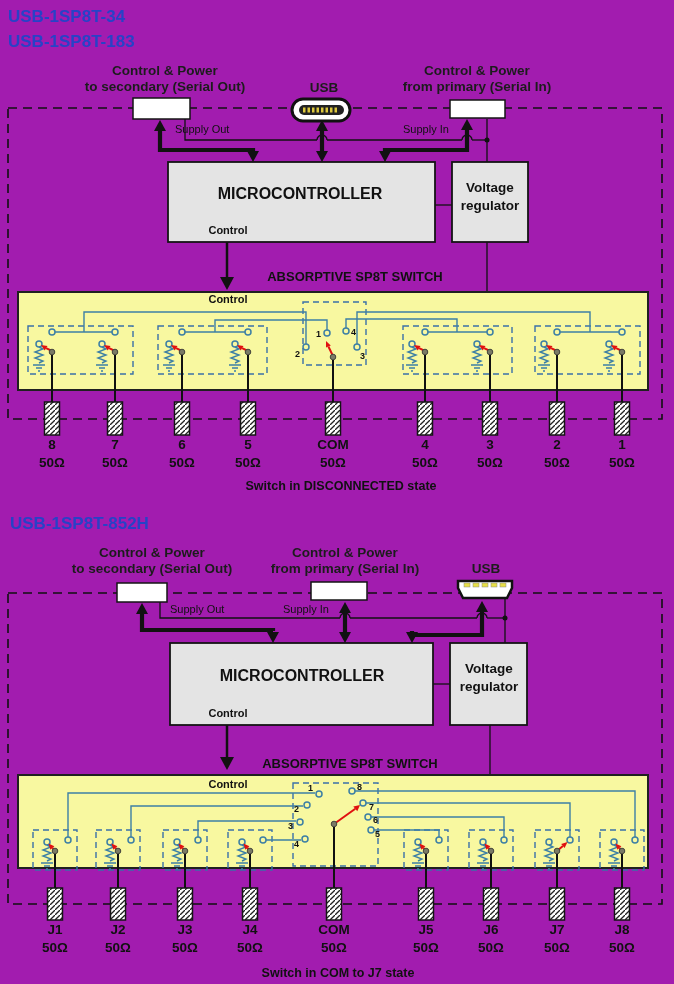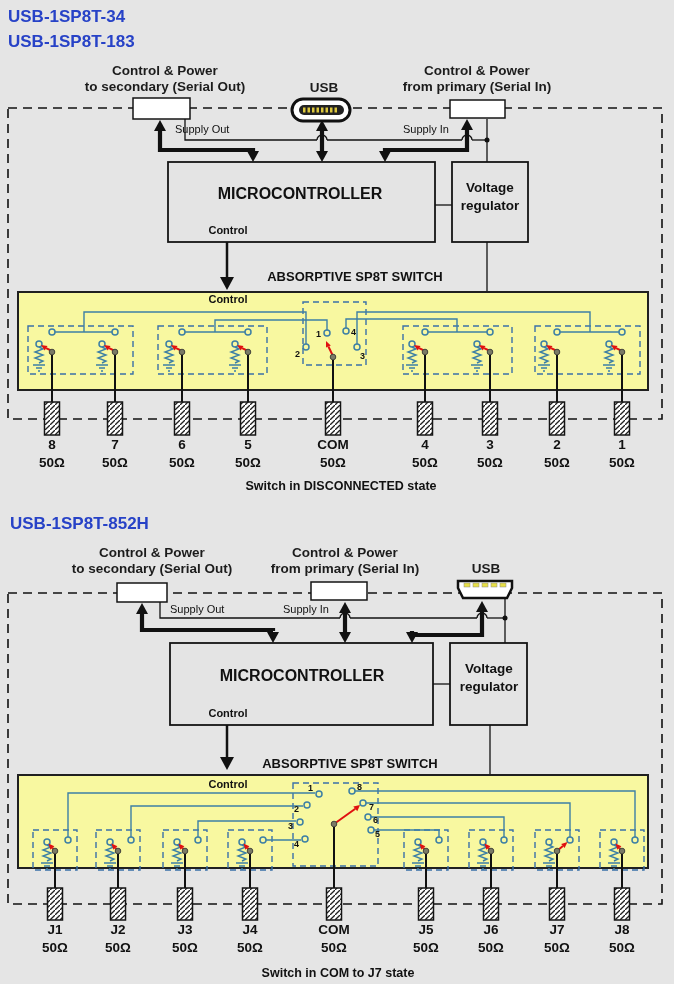--- a/index.html
+++ b/index.html
@@ -1,16 +1,16 @@
 <!DOCTYPE html>
 <html><head>
 <meta charset="utf-8">
 <style>
   html,body{margin:0;padding:0;background:#fff;}
-  #stage{position:relative;width:674px;height:984px;background:#e5e5e5;overflow:hidden;}
+  #stage{position:relative;width:674px;height:984px;background:#a21caf;overflow:hidden;}
   svg text{font-family:"Liberation Sans",sans-serif;}
   .blue{fill:#2742c7;font-weight:bold;font-size:17px;}
   .hdr{font-weight:bold;font-size:13.5px;fill:#1c1c1c;}
   .sup{font-size:11px;fill:#111;}
   .mcu{font-weight:bold;font-size:16px;fill:#111;}
   .blk{font-weight:bold;font-size:13.5px;fill:#111;}
   .ctl{font-weight:bold;font-size:11px;fill:#111;}
   .abs{font-weight:bold;font-size:13px;fill:#111;}
   .port{font-weight:bold;font-size:13.5px;fill:#111;}
   .cap{font-weight:bold;font-size:12.5px;fill:#111;}

